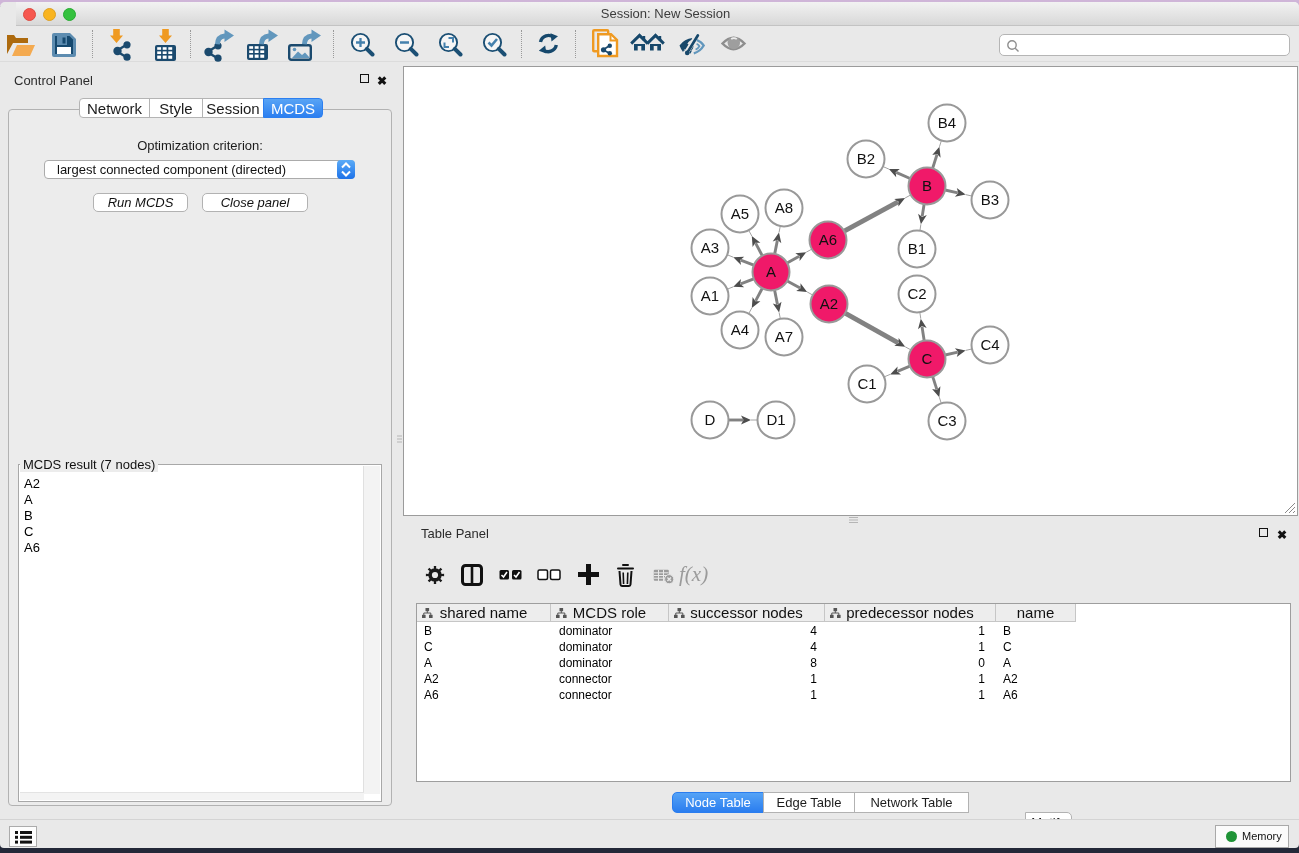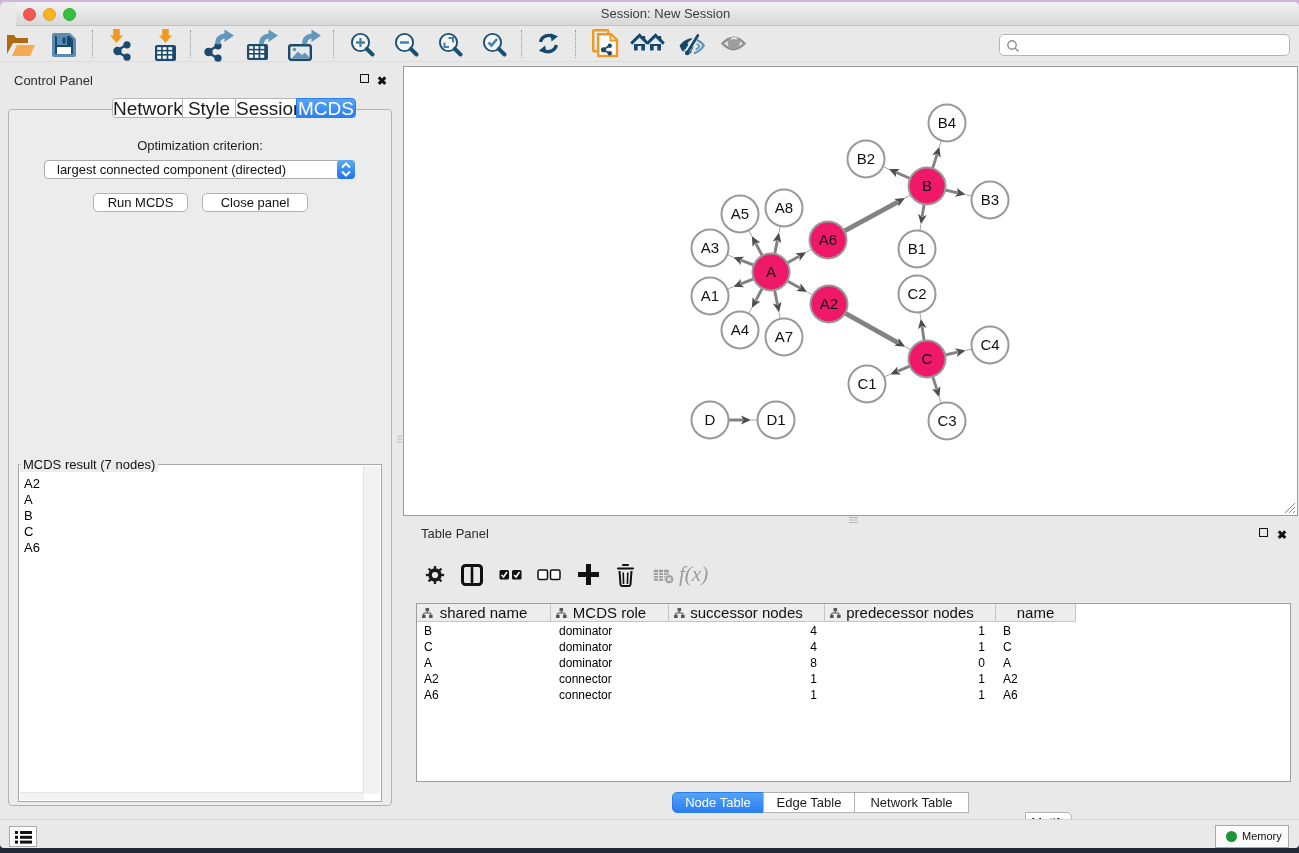--- a/index.html
+++ b/index.html
@@ -10,28 +10,28 @@
 #title{position:absolute;top:0;width:100%;text-align:center;font-size:13px;color:#3c3c3c;line-height:24px;}
 #toolbar{position:absolute;left:0;top:25px;width:1299px;height:35px;background:#e9e9e9;border-bottom:1px solid #dcdcdc;}
 .tsep{position:absolute;top:3px;height:28px;width:0;border-left:1px dotted #9a9a9a;}
 .ticon{position:absolute;top:0;}
 #searchbox{position:absolute;left:999px;top:7px;width:291px;height:22px;background:#fff;border:1px solid #b5b5b5;border-radius:5px;}
 #main{position:absolute;left:0;top:61px;width:1299px;height:756px;background:#e9e9e9;}
 
 #cphead{position:absolute;left:14px;top:9px;font-size:13px;color:#2c2c2c;}
 .sqico{position:absolute;width:9px;height:9px;border:1.6px solid #111;}
 .xico{position:absolute;font-size:12px;color:#111;font-weight:bold;line-height:12px;}
-.tab{position:absolute;top:35px;height:20px;background:#fff;border:1px solid #b4b4b4;font-size:19px;color:#1c1c1c;text-align:center;line-height:19px;margin-left:33px;}
+.tab{position:absolute;top:35px;height:20px;background:#fff;border:1px solid #b4b4b4;font-size:15px;color:#1c1c1c;text-align:center;line-height:19px;}
 .tabsel{background:linear-gradient(#58a4f5,#2c7ff0);color:#fff;border-color:#2c7ff0;}
 #cppanel{position:absolute;left:8px;top:46px;width:384px;height:697px;border:1px solid #b2b2b2;border-radius:4px;background:#ececec;}
 #optlabel{position:absolute;left:0;top:75px;width:400px;text-align:center;font-size:13px;color:#1b1b1b;}
 #combo{position:absolute;left:44px;top:97px;width:311px;height:19px;background:#fff;border:1px solid #ababab;border-radius:4px;}
 #combotext{position:absolute;left:12px;top:0;font-size:13px;color:#111;line-height:17px;}
 #combobtn{position:absolute;right:-1px;top:-1px;width:18px;height:19px;border-radius:4px;background:linear-gradient(#5babf7,#1d72e9);}
-.btn{position:absolute;height:19px;background:#fff;border:1px solid #b2b2b2;border-radius:5px;font-size:13px;color:#111;text-align:center;line-height:18px;}
+.btn{position:absolute;height:19px;background:#fff;border:1px solid #b2b2b2;border-radius:5px;font-size:13px;color:#111;text-align:center;line-height:18px;font-style:italic;}
 #fieldset{position:absolute;left:18px;top:401px;width:364px;height:338px;border:1px solid #a8a8a8;background:#fff;}
 #legend{position:absolute;left:20px;top:394px;background:#ececec;font-size:13px;color:#111;padding:0 3px;}
 #mlist{position:absolute;left:1px;top:1px;font-size:13px;color:#000;line-height:16px;padding:10px 4px 3px 4px;}
 #mscroll{position:absolute;right:1px;top:1px;width:17px;height:328px;background:#f3f3f3;border-left:1px solid #e0e0e0;}
 
 #netwin{position:absolute;left:403px;top:3px;width:895px;height:450px;background:#fff;border:1px solid #9b9b9b;}
 #nettitle{position:absolute;left:0;top:0;width:893px;height:21px;background:linear-gradient(#f4f4f4,#d9d9d9);border-bottom:1px solid #a9a9a9;}
 #nettext{position:absolute;width:100%;text-align:center;font-size:13px;color:#3a3a3a;line-height:21px;}
 .ntl{position:absolute;border-radius:50%;width:12px;height:12px;top:4px;}
 #grip{position:absolute;right:1px;bottom:1px;width:13px;height:13px;}

